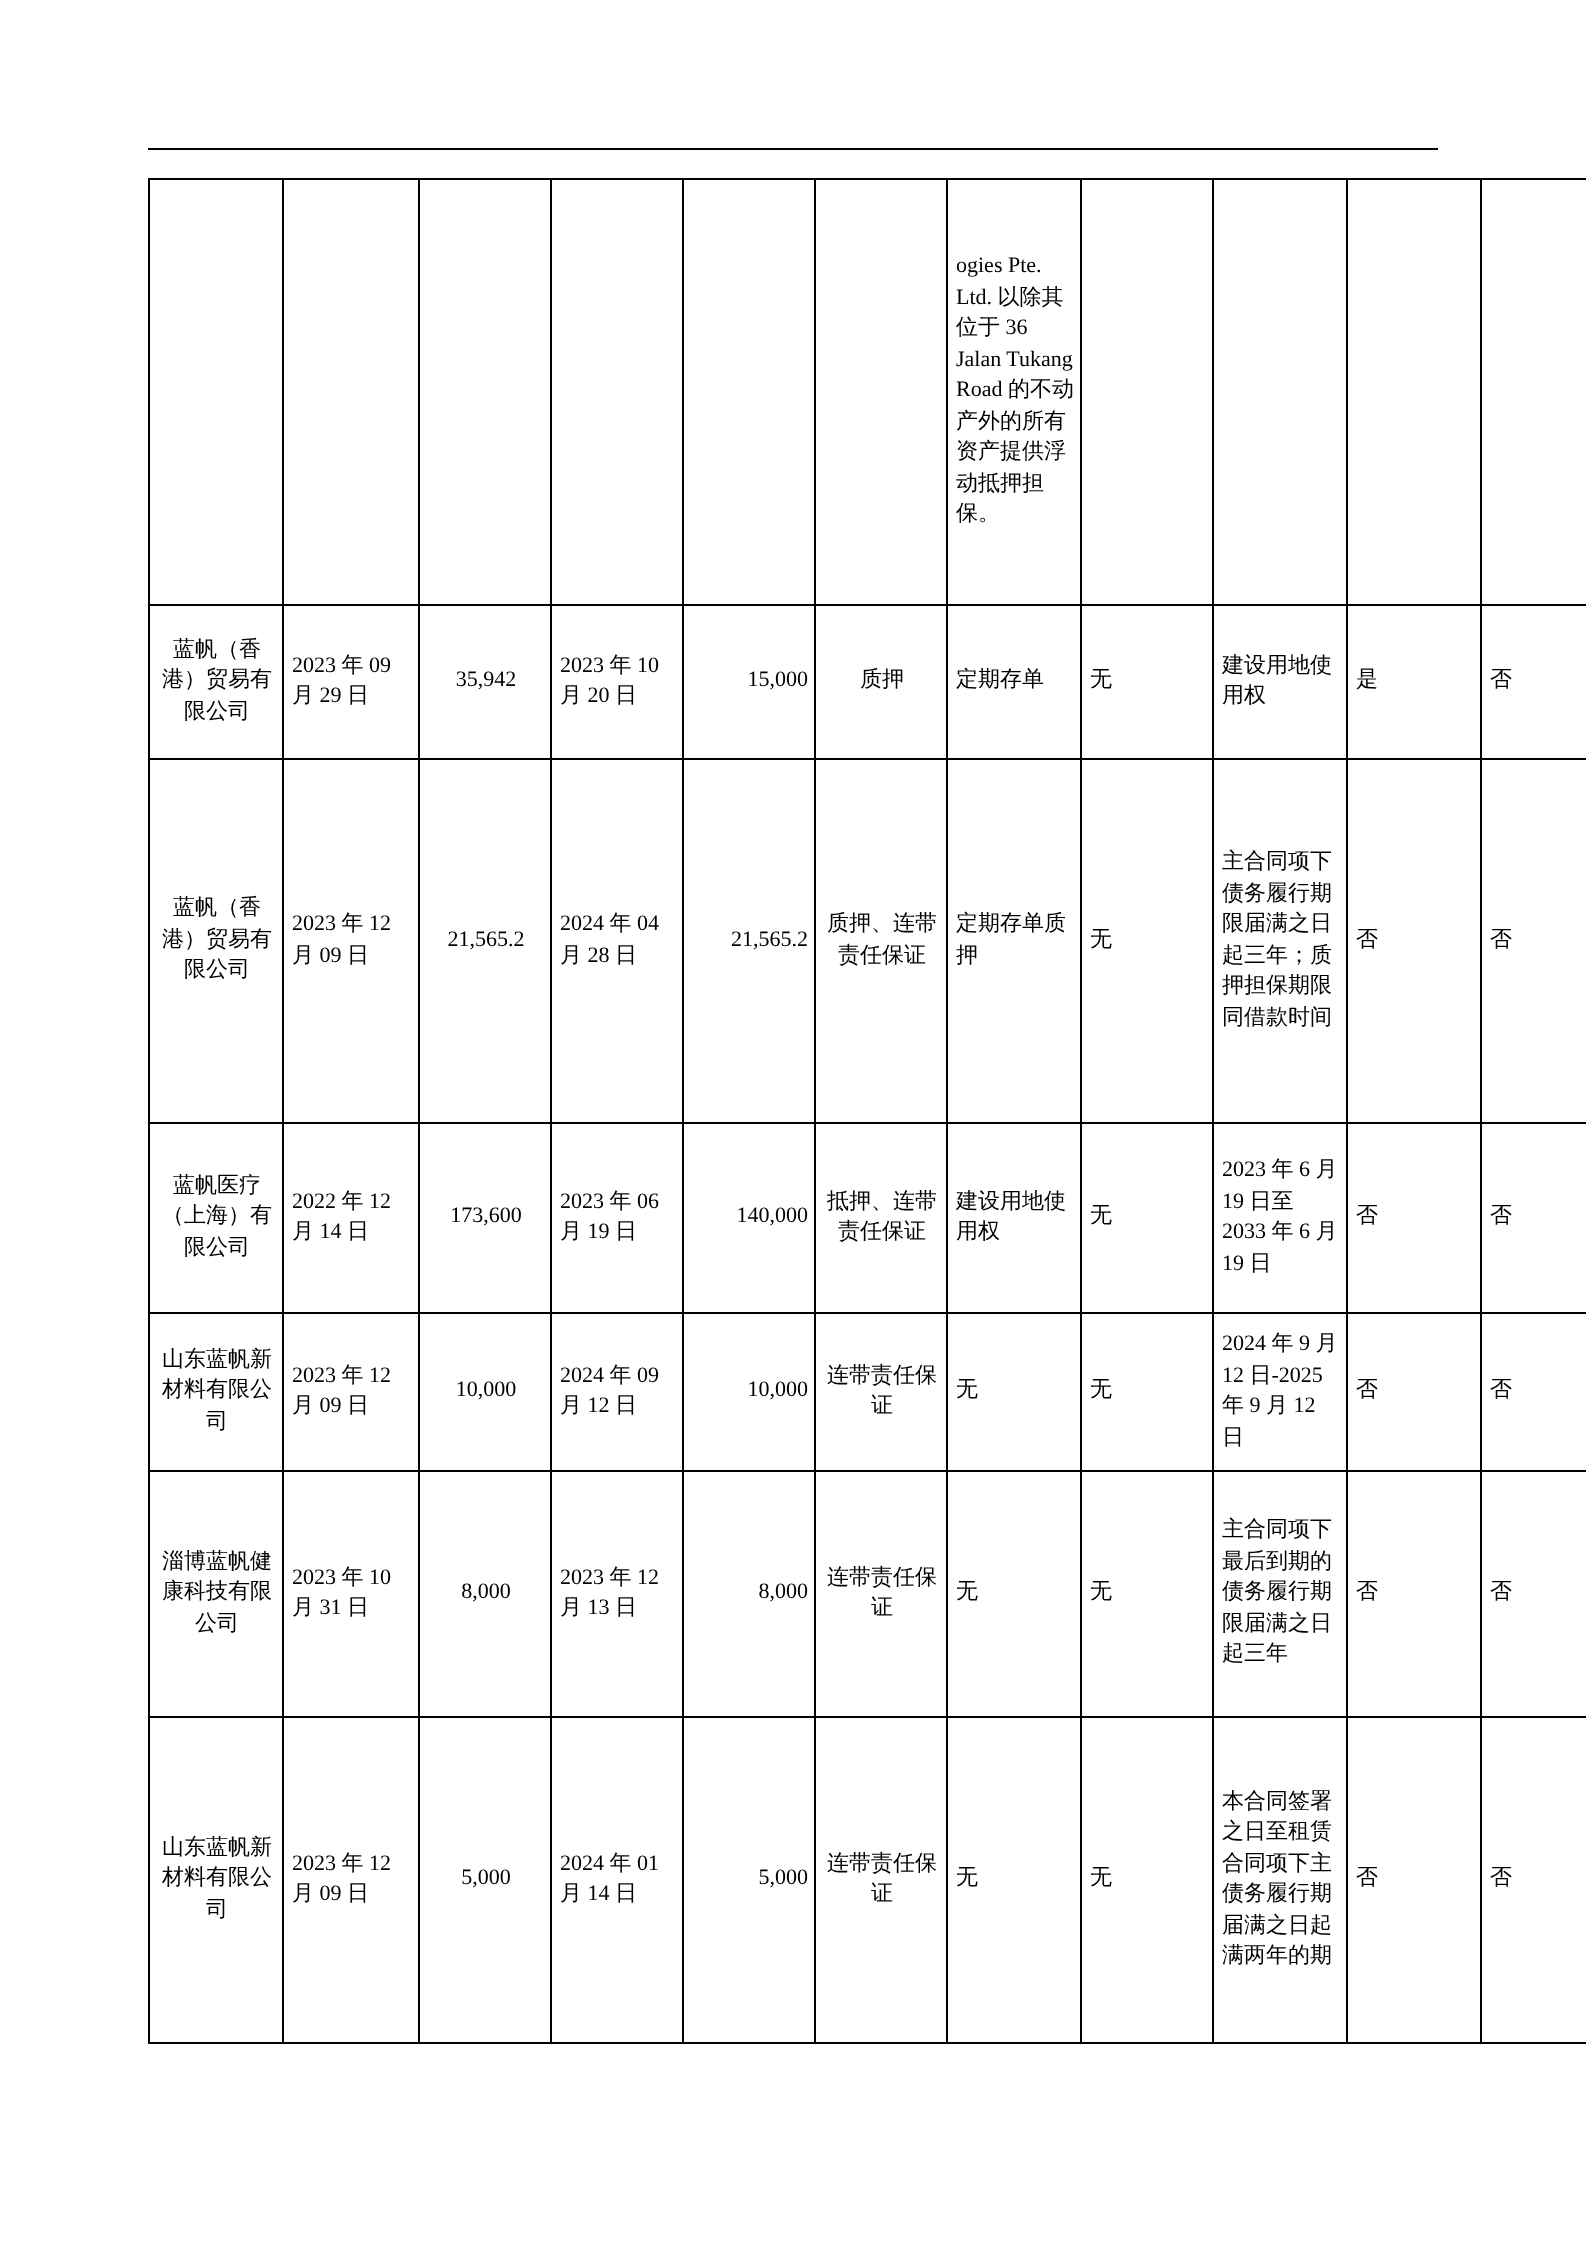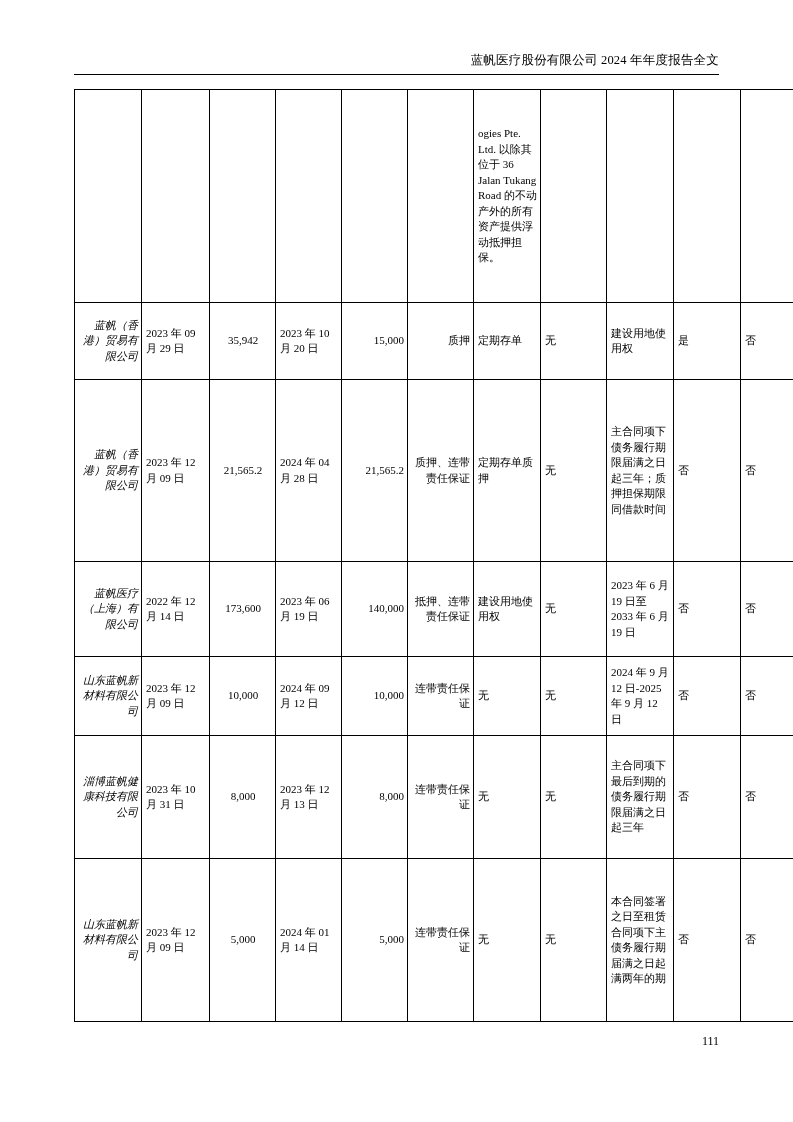--- a/index.html
+++ b/index.html
@@ -59,26 +59,26 @@
     font-size: 11px;
     line-height: 15.5px;
   }
   table.guarantee td {
     border: 1px solid #000000;
     padding: 2px 3px 2px 4px;
     vertical-align: middle;
     word-break: break-word;
     overflow-wrap: anywhere;
   }
-  td.c-name   { width: 59px; text-align: right; font-style: italic;   }
+  td.c-name   { width: 59px; text-align: center;   }
   td.c-date1  { width: 60px; text-align: left;   }
   td.c-amt1   { width: 58px; text-align: center;  padding-right: 5px; }
   td.c-date2  { width: 58px; text-align: left;   }
   td.c-amt2   { width: 58px; text-align: right;  padding-right: 5px; }
-  td.c-type   { width: 58px; text-align: right; margin-left: 43px;   }
+  td.c-type   { width: 58px; text-align: center; margin-left: 43px;   }
   td.c-coll   { width: 59px; text-align: left;   }
   td.c-cnt    { width: 58px; text-align: left;   }
   td.c-term   { width: 59px; text-align: left;   }
   td.c-done   { width: 59px; text-align: left;   }
   td.c-rel    { width: 59px; text-align: left;   }
 
   td.top-align { vertical-align: top; }
 
   
   .page-number {
@@ -89,21 +89,20 @@
     text-align: right;
     font-size: 12px;
     line-height: 15px;
   }
 </style>
 </head>
 <body>
 
 <div class="page">
 
-  <div class="page-header">蓝帆医疗股份有限公司 2024 年年度报告全文</div>
   <div class="header-rule"></div>
 
   <div class="tbl-wrap">
     <table class="guarantee">
       <tbody>
 
         <tr style="height:213px;">
           <td class="c-name top-align"></td>
           <td class="c-date1 top-align"></td>
           <td class="c-amt1 top-align"></td>
@@ -198,15 +197,14 @@
           <td class="c-cnt">无</td>
           <td class="c-term">本合同签署之日至租赁合同项下主债务履行期届满之日起满两年的期</td>
           <td class="c-done">否</td>
           <td class="c-rel">否</td>
         </tr>
 
       </tbody>
     </table>
   </div>
 
-  <div class="page-number">111</div>
 
 </div>
 
 </body></html>

